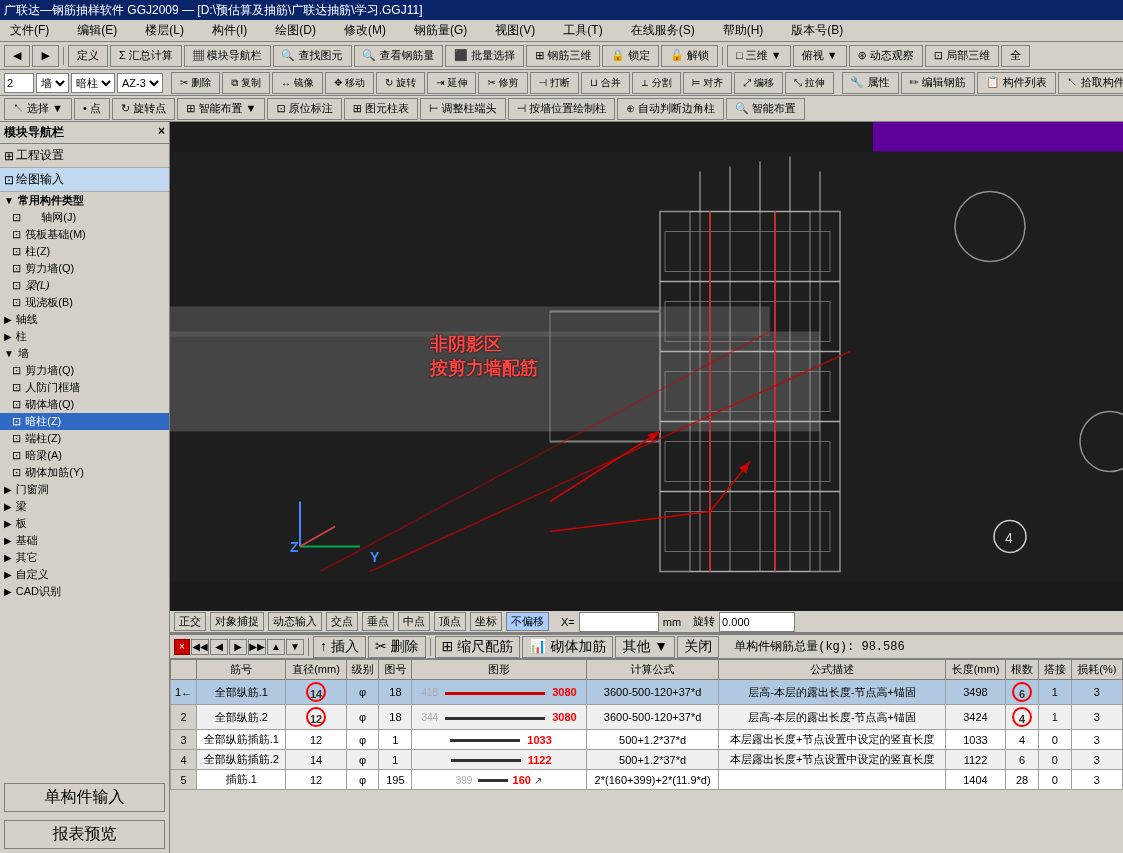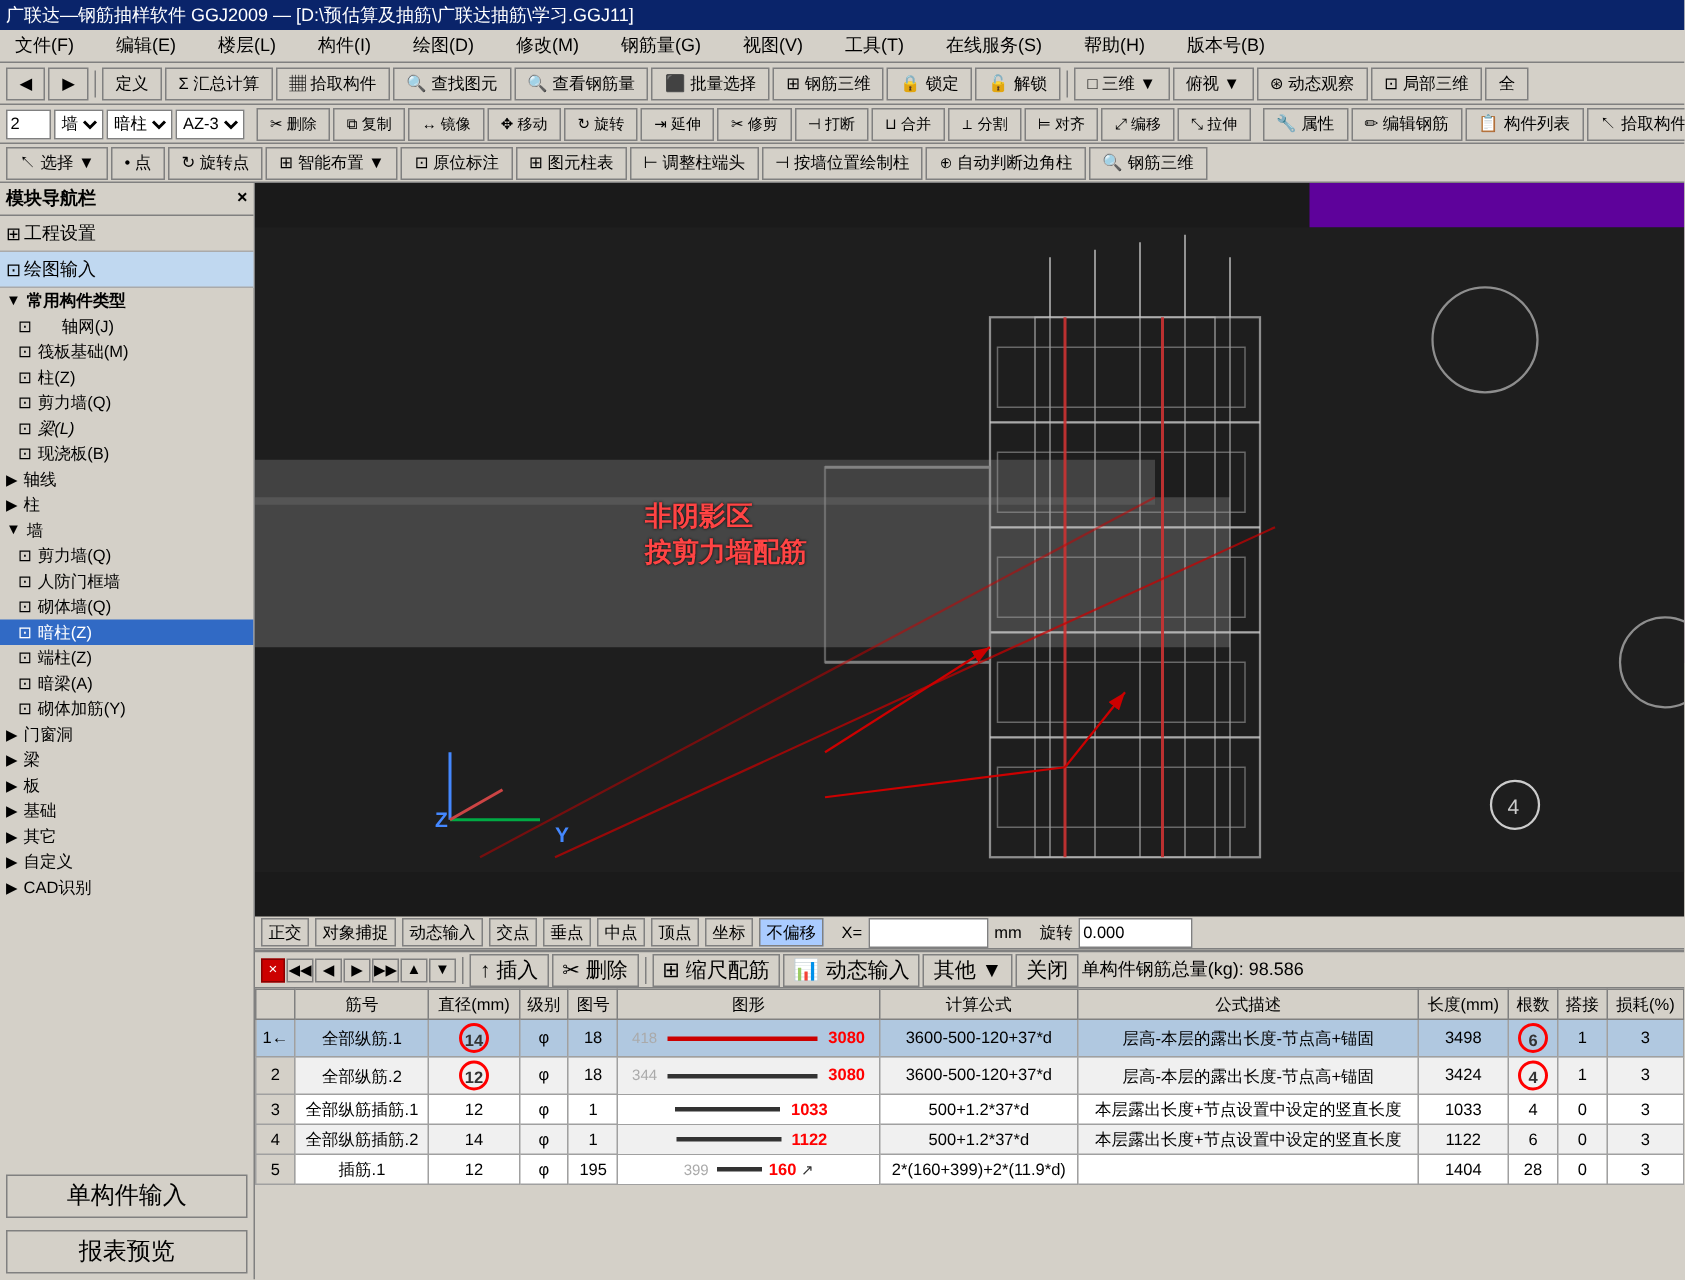--- a/index.html
+++ b/index.html
@@ -105,21 +105,21 @@
   <span class="menu-item">帮助(H)</span>
   <span class="menu-item">版本号(B)</span>
 </div>
 
 <div class="toolbar">
   <button class="toolbar-btn">◀</button>
   <button class="toolbar-btn">▶</button>
   <span class="sep-v"></span>
   <button class="toolbar-btn">定义</button>
   <button class="toolbar-btn">Σ 汇总计算</button>
-  <button class="toolbar-btn">▦ 拾取构件</button>
+  <button class="toolbar-btn">▦ 模块导航栏</button>
   <button class="toolbar-btn">🔍 查找图元</button>
   <button class="toolbar-btn">🔍 查看钢筋量</button>
   <button class="toolbar-btn">⬛ 批量选择</button>
   <button class="toolbar-btn">⊞ 钢筋三维</button>
   <button class="toolbar-btn">🔒 锁定</button>
   <button class="toolbar-btn">🔓 解锁</button>
   <span class="sep-v"></span>
   <button class="toolbar-btn">□ 三维 ▼</button>
   <button class="toolbar-btn">俯视 ▼</button>
   <button class="toolbar-btn">⊛ 动态观察</button>
@@ -164,21 +164,21 @@
 <div class="toolbar3">
   <button class="toolbar-btn">↖ 选择 ▼</button>
   <button class="toolbar-btn">• 点</button>
   <button class="toolbar-btn">↻ 旋转点</button>
   <button class="toolbar-btn">⊞ 智能布置 ▼</button>
   <button class="toolbar-btn">⊡ 原位标注</button>
   <button class="toolbar-btn">⊞ 图元柱表</button>
   <button class="toolbar-btn">⊢ 调整柱端头</button>
   <button class="toolbar-btn">⊣ 按墙位置绘制柱</button>
   <button class="toolbar-btn">⊕ 自动判断边角柱</button>
-  <button class="toolbar-btn">🔍 钢筋三维</button>
+  <button class="toolbar-btn">🔍 智能布置</button>
 </div>
 
 <div class="main-layout">
 
   <div class="sidebar">
     <div class="sidebar-header">
       <span>模块导航栏</span>
       <span>×</span>
     </div>
 
@@ -401,24 +401,24 @@
           <button class="nav-btn">▶</button>
           <button class="nav-btn">▶▶</button>
           <button class="nav-btn">▲</button>
           <button class="nav-btn">▼</button>
         </div>
         <span class="sep-v"></span>
         <button class="bottom-toolbar-btn">↑ 插入</button>
         <button class="bottom-toolbar-btn">✂ 删除</button>
         <span class="sep-v"></span>
         <button class="bottom-toolbar-btn">⊞ 缩尺配筋</button>
-        <button class="bottom-toolbar-btn">📊 动态输入</button>
+        <button class="bottom-toolbar-btn">📊 砌体加筋</button>
         <button class="bottom-toolbar-btn">其他 ▼</button>
         <button class="bottom-toolbar-btn">关闭</button>
-        <span style="margin-left:0; font-size:12px;">单构件钢筋总量(kg): 98.586</span>
+        <span style="margin-left:13px; font-size:12px;font-family:Liberation Mono, monospace;">单构件钢筋总量(kg): 98.586</span>
       </div>
 
       <div class="table-container">
         <table>
           <thead>
             <tr>
               <th style="width:25px;"></th>
               <th>筋号</th>
               <th>直径(mm)</th>
               <th>级别</th>

